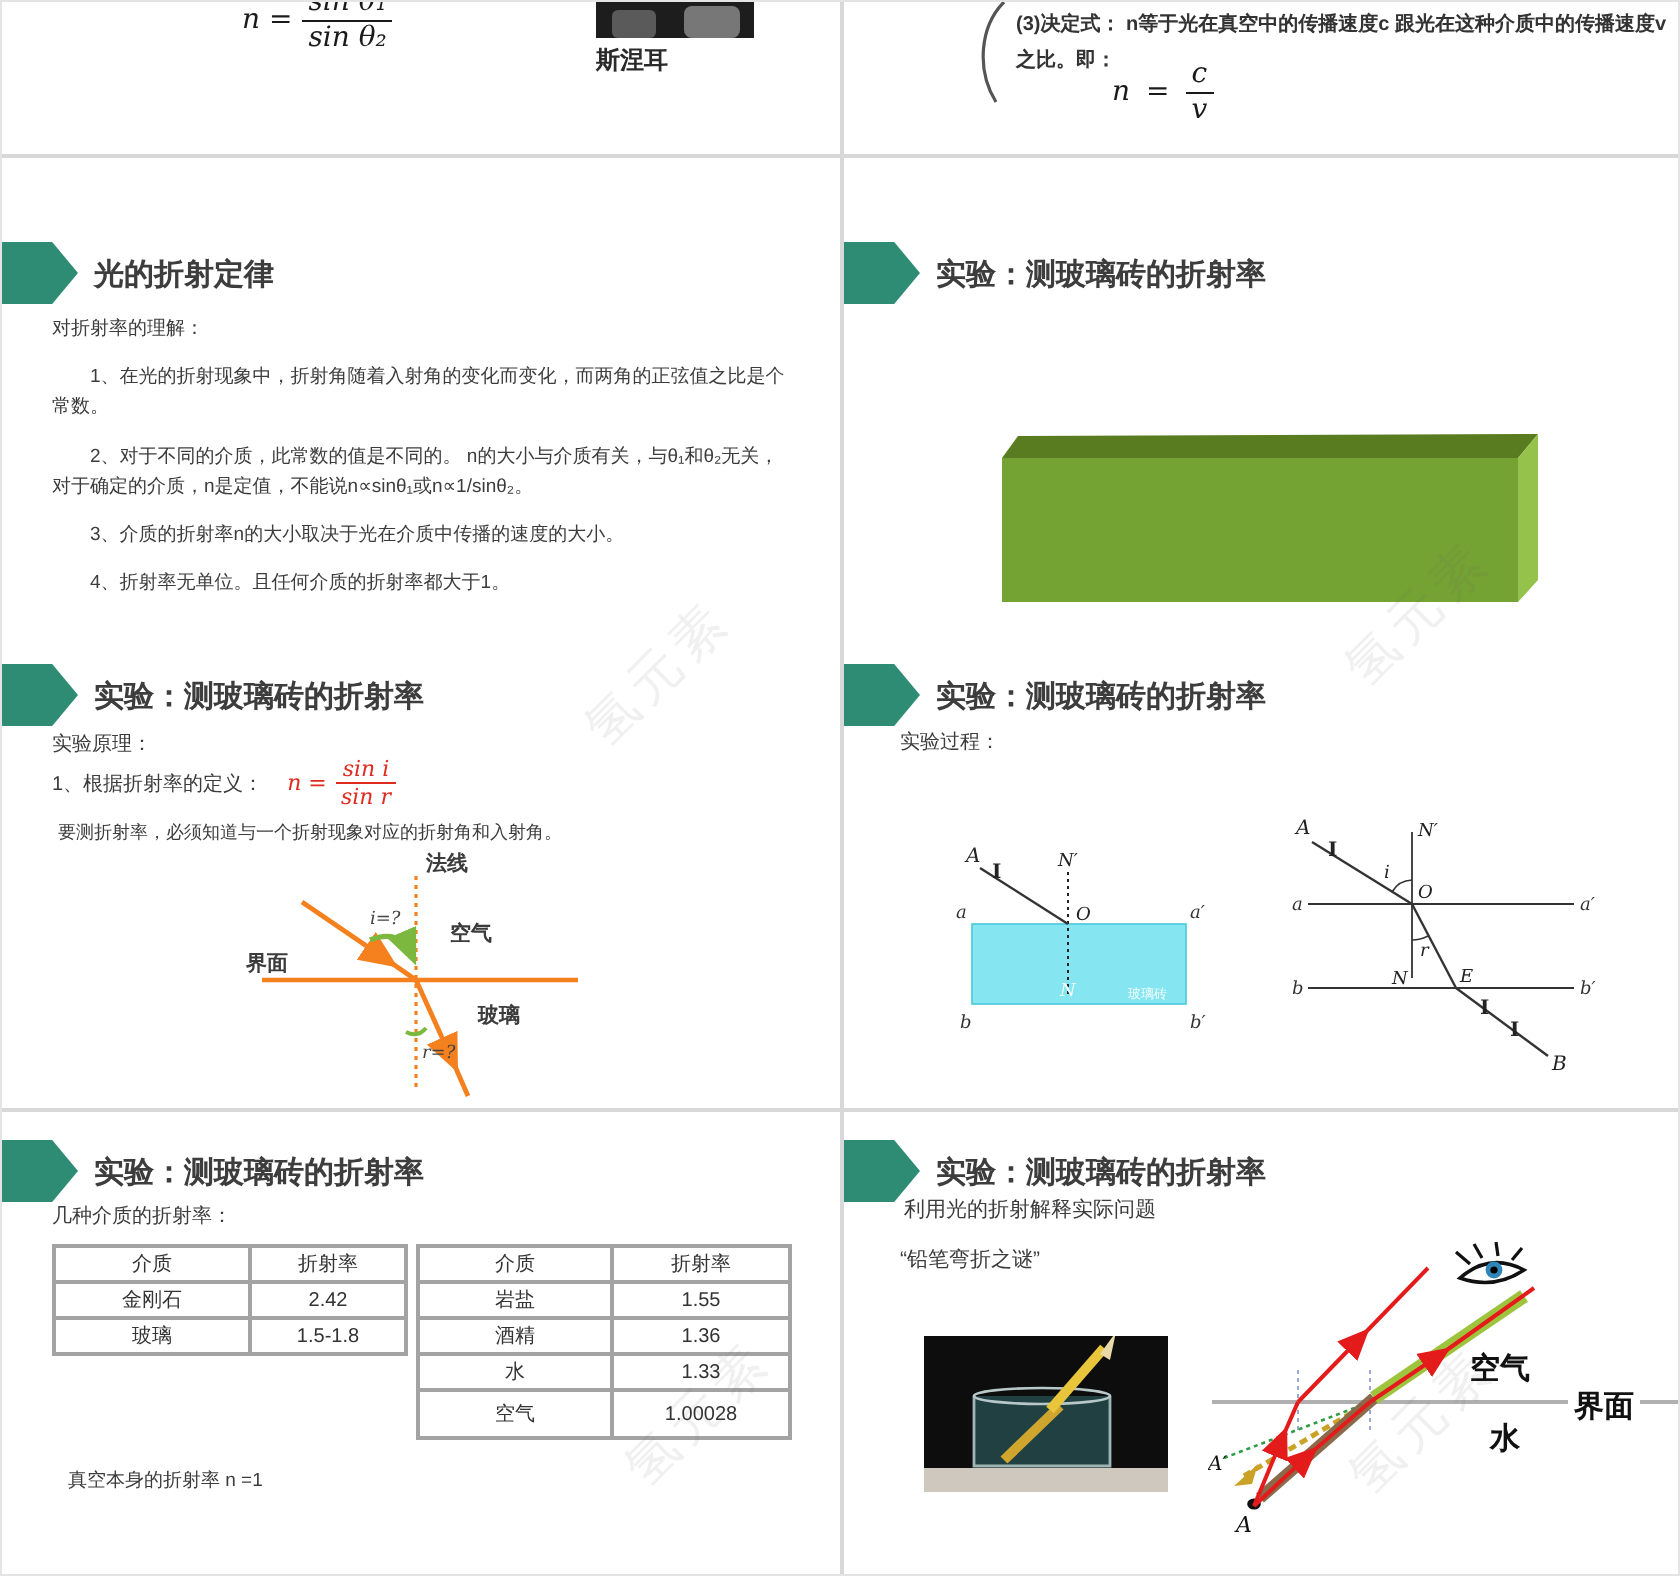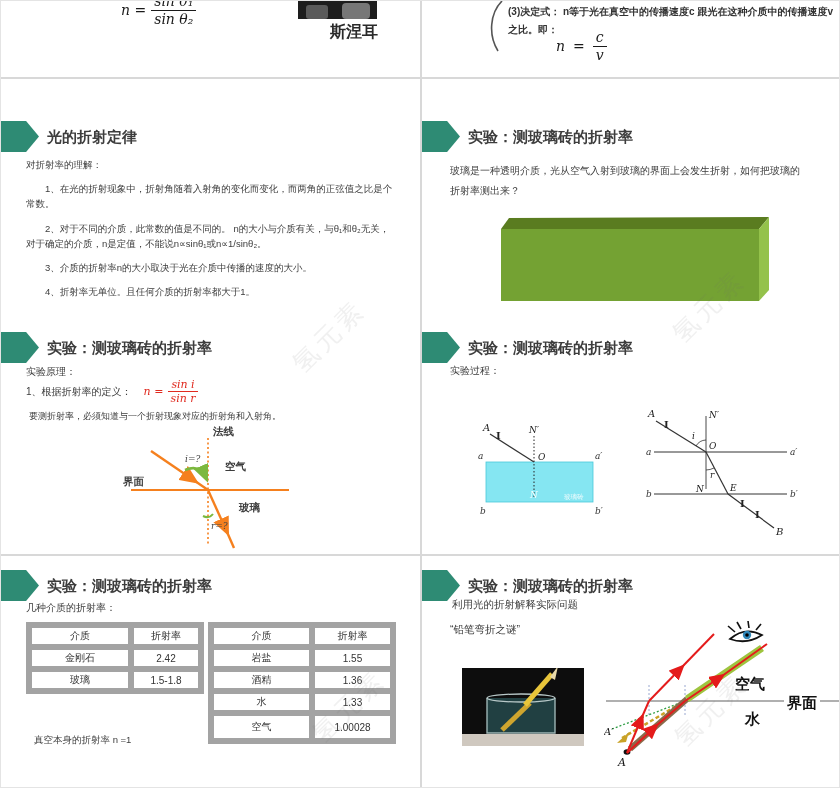--- a/index.html
+++ b/index.html
@@ -24,21 +24,21 @@
   .body9{font-size:9.5px;color:#3c3c3c;line-height:1.6;}
   .body9 p{margin:0 0 9px 0;}
   .body9 p.pt{text-indent:2em;}
   
   .math{font-family:"DejaVu Serif",serif;font-style:italic;color:#1a1a1a;display:flex;align-items:center;gap:5px;}
   .frac{display:inline-flex;flex-direction:column;text-align:center;line-height:1.2;}
   .frac .num{border-bottom:1px solid currentColor;padding:0 3px;}
   .math.red{color:#e02b20;}
   
   table.idx{border-collapse:collapse;font-size:10px;color:#333;}
-  table.idx td{border:6px solid #a3a3a3;text-align:center;height:16px;padding:0 2px;}
+  table.idx td{border:2px solid #a3a3a3;text-align:center;height:16px;padding:0 2px;}
   table.idx tr.last td{height:22px;}
   
   .wm{position:absolute;font-size:26px;letter-spacing:4px;color:rgba(110,110,110,0.10);
       transform:rotate(-45deg);white-space:nowrap;pointer-events:none;}
   
   .photo{position:absolute;}
 </style>
 </head>
 <body>
 
@@ -54,21 +54,21 @@
       <span>n =</span>
       <span class="frac">
         <span class="num">sin θ₁</span>
         <span>sin θ₂</span>
       </span>
     </div>
     <div class="abs" style="left:297px;top:0;width:79px;height:18px;background:#1d1d1d;">
       <div class="abs" style="left:8px;top:4px;width:22px;height:14px;background:#5a5a5a;border-radius:3px;"></div>
       <div class="abs" style="left:44px;top:2px;width:28px;height:16px;background:#777;border-radius:4px;"></div>
     </div>
-    <div class="abs" style="left:297px;top:21px;width:80px;text-align:right;font-size:16px;font-weight:bold;color:#2a2a2a;">斯涅耳</div>
+    <div class="abs" style="left:297px;top:21px;width:80px;text-align:left;font-size:12px;font-weight:bold;color:#2a2a2a;">斯涅耳</div>
   </div>
 
   <div class="slide col-r row-top">
     <svg class="abs" style="left:62px;top:0;" width="24" height="52" viewBox="0 0 24 52">
       <path d="M18,0 C6,12 4,34 14,50" fill="none" stroke="#555" stroke-width="1.6"></path>
     </svg>
     <div class="abs" style="left:86px;top:4px;width:330px;font-size:10px;font-weight:bold;color:#333;white-space:nowrap;">(3)决定式： n等于光在真空中的传播速度c 跟光在这种介质中的传播速度v</div>
     <div class="abs" style="left:86px;top:22px;font-size:10px;font-weight:bold;color:#333;">之比。即：</div>
     <div class="abs math" style="left:134px;top:28px;font-size:14px;gap:8px;">
       <span>n</span>
@@ -88,21 +88,20 @@
       <p class="pt">1、在光的折射现象中，折射角随着入射角的变化而变化，而两角的正弦值之比是个常数。</p>
       <p class="pt">2、对于不同的介质，此常数的值是不同的。 n的大小与介质有关，与θ₁和θ₂无关，对于确定的介质，n是定值，不能说n∝sinθ₁或n∝1/sinθ₂。</p>
       <p class="pt">3、介质的折射率n的大小取决于光在介质中传播的速度的大小。</p>
       <p class="pt">4、折射率无单位。且任何介质的折射率都大于1。</p>
     </div>
   </div>
 
   <div class="slide col-r row-1">
     <div class="arrow"></div>
     <div class="stitle">实验：测玻璃砖的折射率</div>
-    <div class="abs" style="left:28px;top:54px;width:356px;font-size:10px;color:#3c3c3c;line-height:2.0;">玻璃是一种透明介质，光从空气入射到玻璃的界面上会发生折射，如何把玻璃的折射率测出来？</div>
     <svg class="abs" style="left:75px;top:108px;" width="280" height="92" viewBox="0 0 280 92">
       <polygon points="4,14 12,3 272,2 262,14" fill="#5a7c20"></polygon>
       <polygon points="262,14 272,2 272,75 262,86" fill="#94c24b"></polygon>
       <polygon points="4,14 262,14 262,86 4,86" fill="#74a233"></polygon>
     </svg>
   </div>
 
   <div class="slide col-l row-2">
     <div class="arrow"></div>
     <div class="stitle">实验：测玻璃砖的折射率</div>

